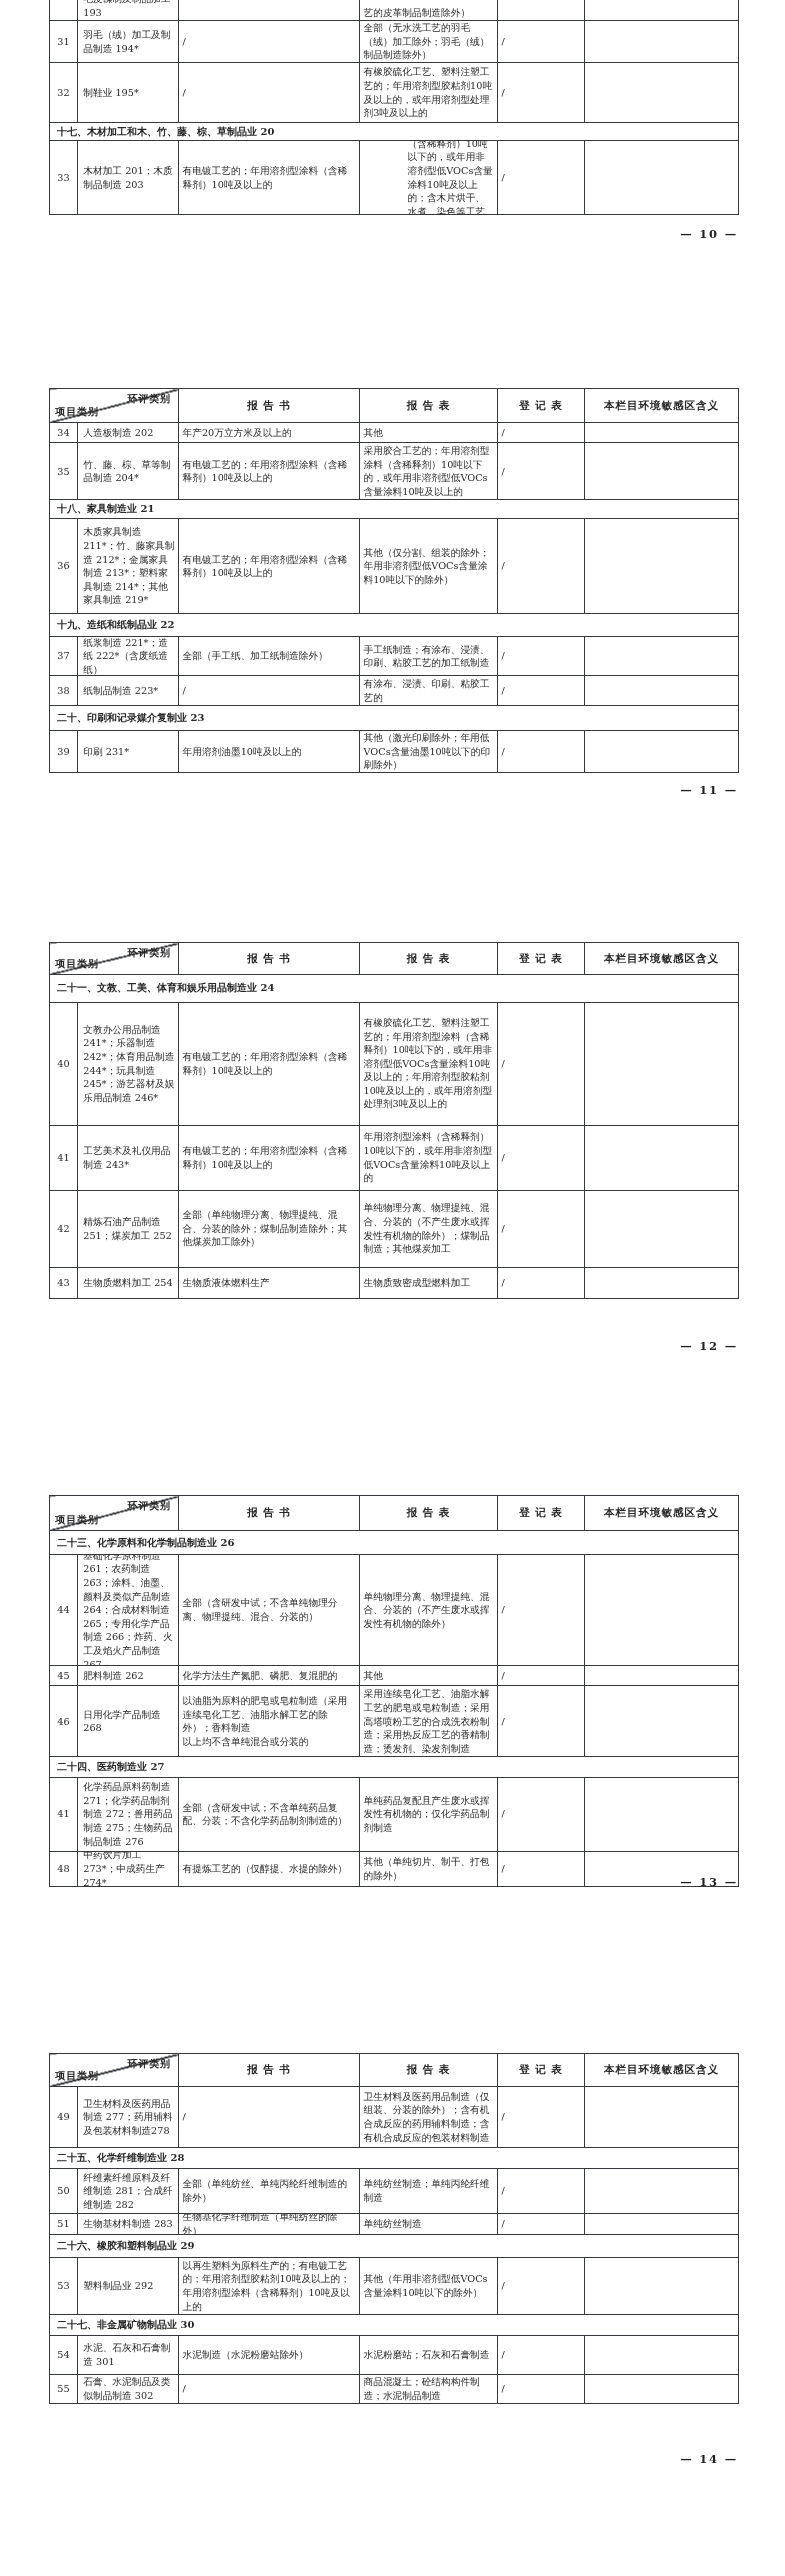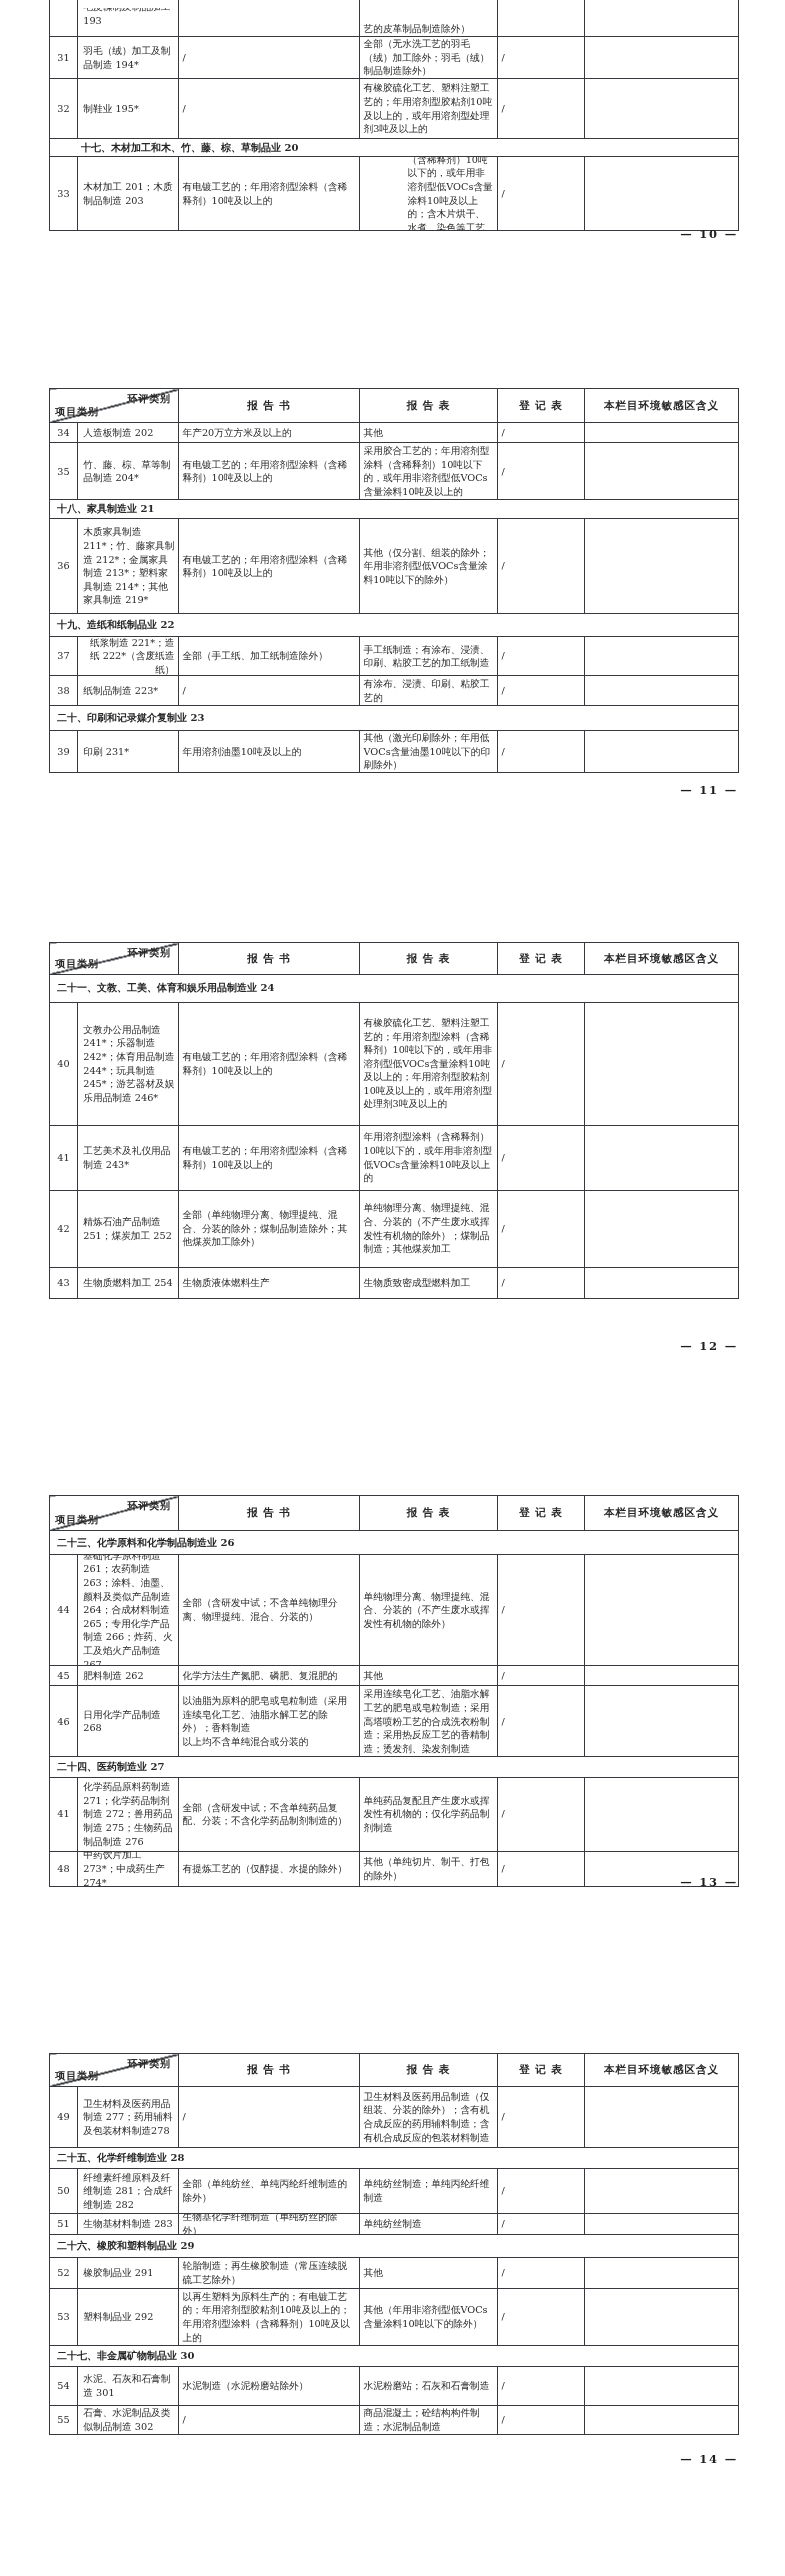--- a/index.html
+++ b/index.html
@@ -60,21 +60,21 @@
           <td class="c-no">
             <div class="cw clipb" style="height: 20px;"></div>
           </td>
           <td class="c-cat">
             <div class="cw clipb" style="height: 20px;">毛皮鞣制及制品加工 193</div>
           </td>
           <td class="c-book">
             <div class="cw clipb" style="height: 20px;"></div>
           </td>
           <td class="c-form">
-            <div class="cw clipb" style="height: 20px; margin-top: 16px;">艺的皮革制品制造除外）</div>
+            <div class="cw clipb" style="height: 20px;">艺的皮革制品制造除外）</div>
           </td>
           <td class="c-reg">
             <div class="cw clipb" style="height: 20px;"></div>
           </td>
           <td class="c-sens">
             <div class="cw clipb" style="height: 20px;"></div>
           </td>
         </tr>
         <tr>
           <td class="c-no">
@@ -111,21 +111,21 @@
           </td>
           <td class="c-reg">
             <div class="cw" style="height: 59px;">/</div>
           </td>
           <td class="c-sens">
             <div class="cw" style="height: 59px;"></div>
           </td>
         </tr>
         <tr>
           <td class="section-cell" colspan="6">
-            <div class="cw" style="height: 17px; margin-left: 24px;">十七、木材加工和木、竹、藤、棕、草制品业 20</div>
+            <div class="cw" style="height: 17px;">十七、木材加工和木、竹、藤、棕、草制品业 20</div>
           </td>
         </tr>
         <tr>
           <td class="c-no">
             <div class="cw" style="height: 73px;">33</div>
           </td>
           <td class="c-cat">
             <div class="cw" style="height: 73px;">木材加工 201；木质制品制造 203</div>
           </td>
           <td class="c-book">
@@ -235,21 +235,21 @@
         <tr>
           <td class="section-cell" colspan="6">
             <div class="cw" style="height: 22px;">十九、造纸和纸制品业 22</div>
           </td>
         </tr>
         <tr>
           <td class="c-no">
             <div class="cw" style="height: 38px;">37</div>
           </td>
           <td class="c-cat">
-            <div class="cw" style="height: 38px; text-align: right;">纸浆制造 221*；造纸 222*（含废纸造纸）</div>
+            <div class="cw" style="height: 38px;">纸浆制造 221*；造纸 222*（含废纸造纸）</div>
           </td>
           <td class="c-book">
             <div class="cw" style="height: 38px;">全部（手工纸、加工纸制造除外）</div>
           </td>
           <td class="c-form">
             <div class="cw" style="height: 38px;">手工纸制造；有涂布、浸渍、印刷、粘胶工艺的加工纸制造</div>
           </td>
           <td class="c-reg">
             <div class="cw" style="height: 38px;">/</div>
           </td>
@@ -641,40 +641,20 @@
             <div class="cw" style="height: 20px;"></div>
           </td>
         </tr>
         <tr>
           <td class="section-cell" colspan="6">
             <div class="cw" style="height: 22px;">二十六、橡胶和塑料制品业 29</div>
           </td>
         </tr>
         <tr>
           <td class="c-no">
-            <div class="cw" style="height: 30px;">52</div>
-          </td>
-          <td class="c-cat">
-            <div class="cw" style="height: 30px;">橡胶制品业 291</div>
-          </td>
-          <td class="c-book">
-            <div class="cw" style="height: 30px;">轮胎制造；再生橡胶制造（常压连续脱硫工艺除外）</div>
-          </td>
-          <td class="c-form">
-            <div class="cw" style="height: 30px;">其他</div>
-          </td>
-          <td class="c-reg">
-            <div class="cw" style="height: 30px;">/</div>
-          </td>
-          <td class="c-sens">
-            <div class="cw" style="height: 30px;"></div>
-          </td>
-        </tr>
-        <tr>
-          <td class="c-no">
             <div class="cw" style="height: 56px;">53</div>
           </td>
           <td class="c-cat">
             <div class="cw" style="height: 56px;">塑料制品业 292</div>
           </td>
           <td class="c-book">
             <div class="cw" style="height: 56px;">以再生塑料为原料生产的；有电镀工艺的；年用溶剂型胶粘剂10吨及以上的；年用溶剂型涂料（含稀释剂）10吨及以上的</div>
           </td>
           <td class="c-form">
             <div class="cw" style="height: 56px;">其他（年用非溶剂型低VOCs含量涂料10吨以下的除外）</div>

